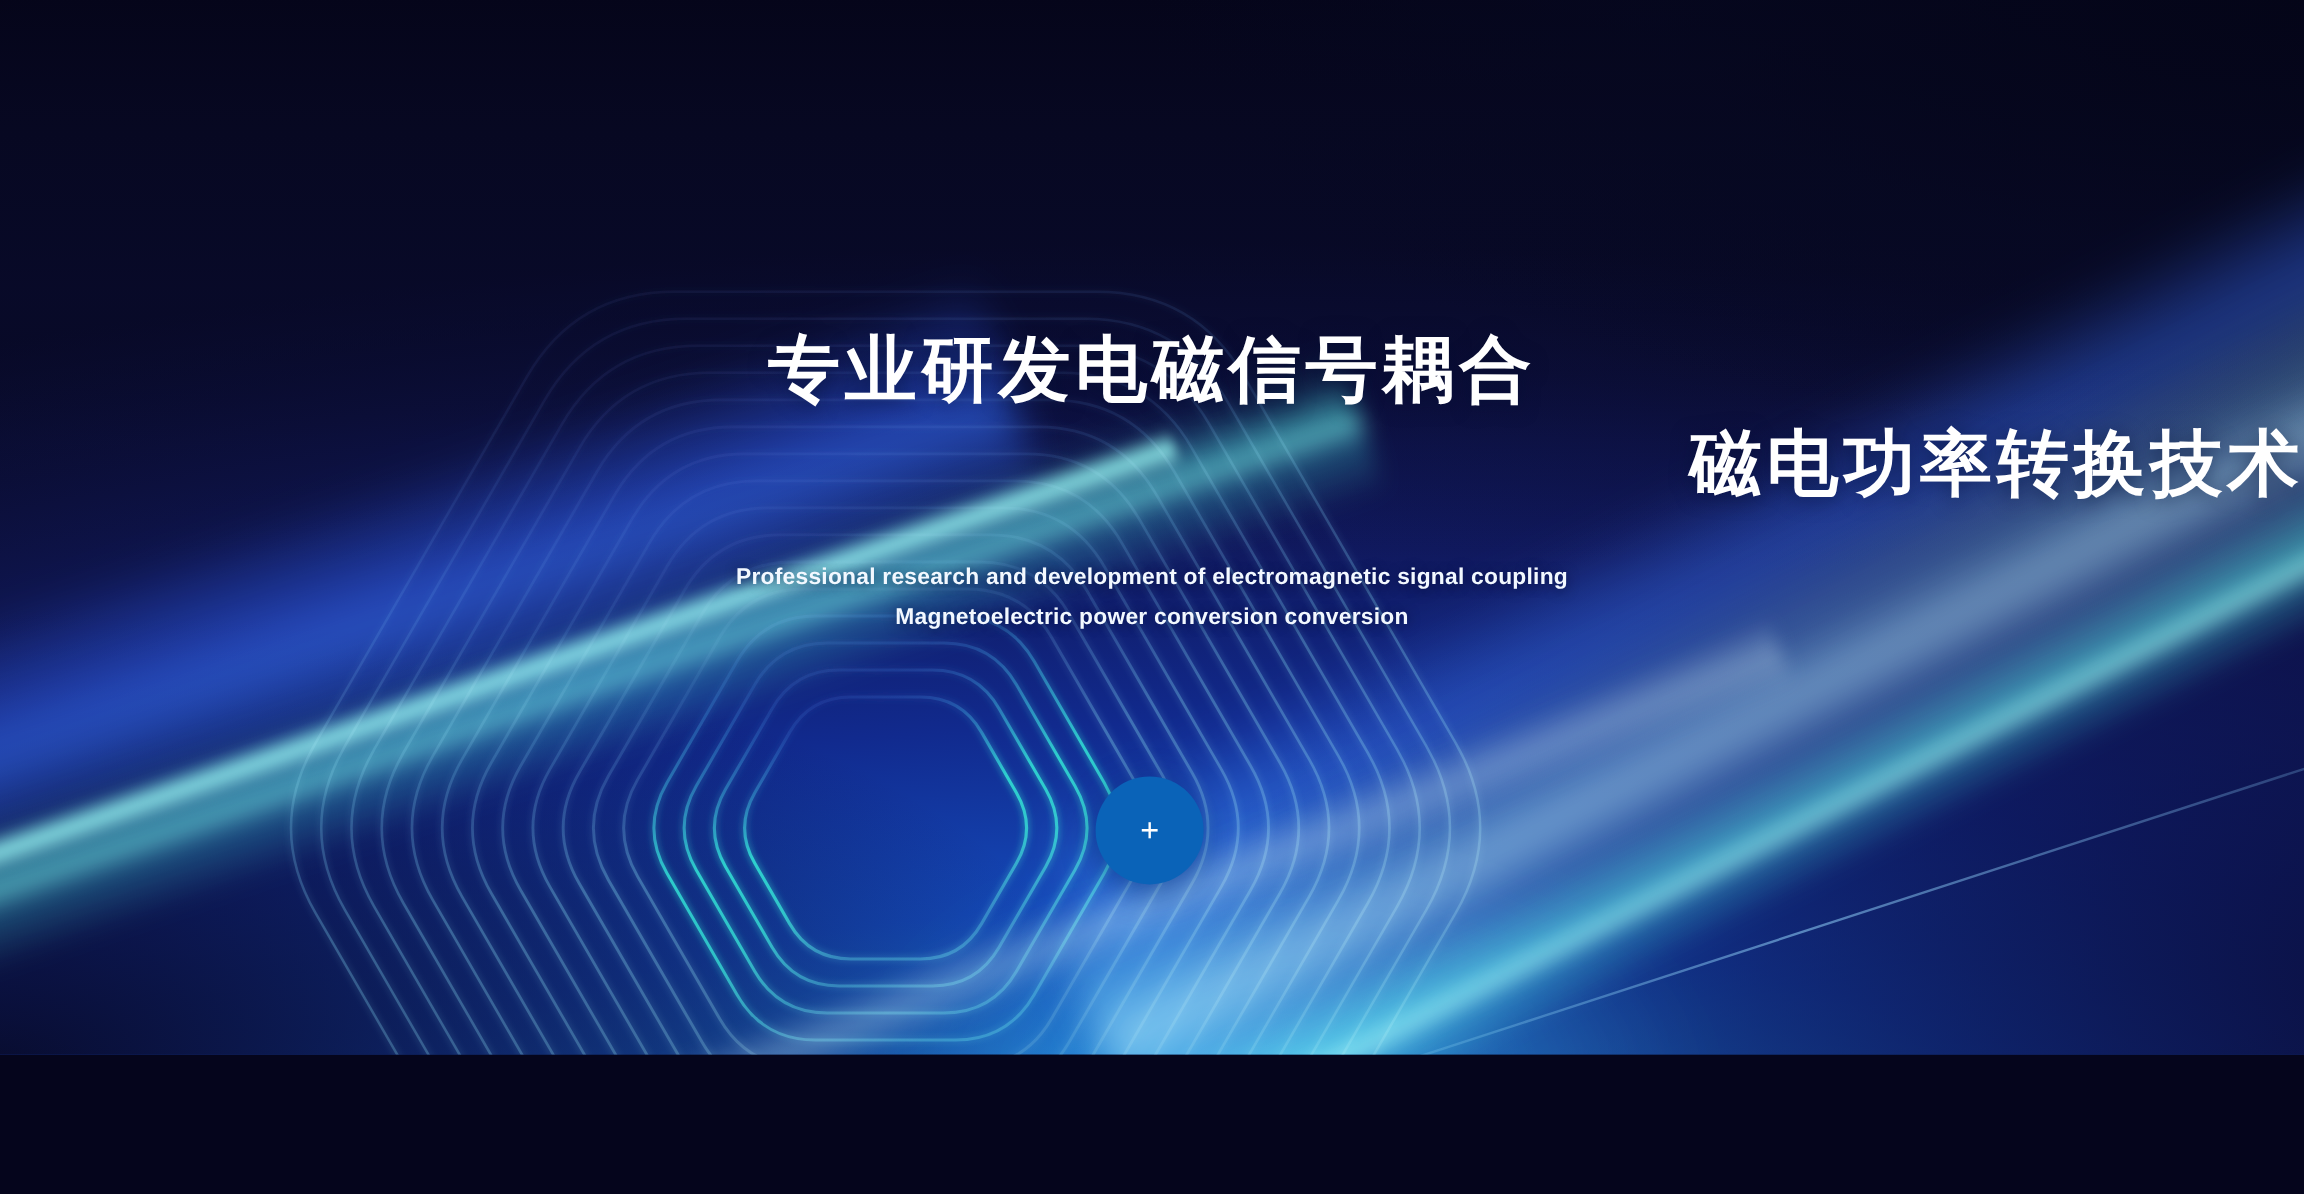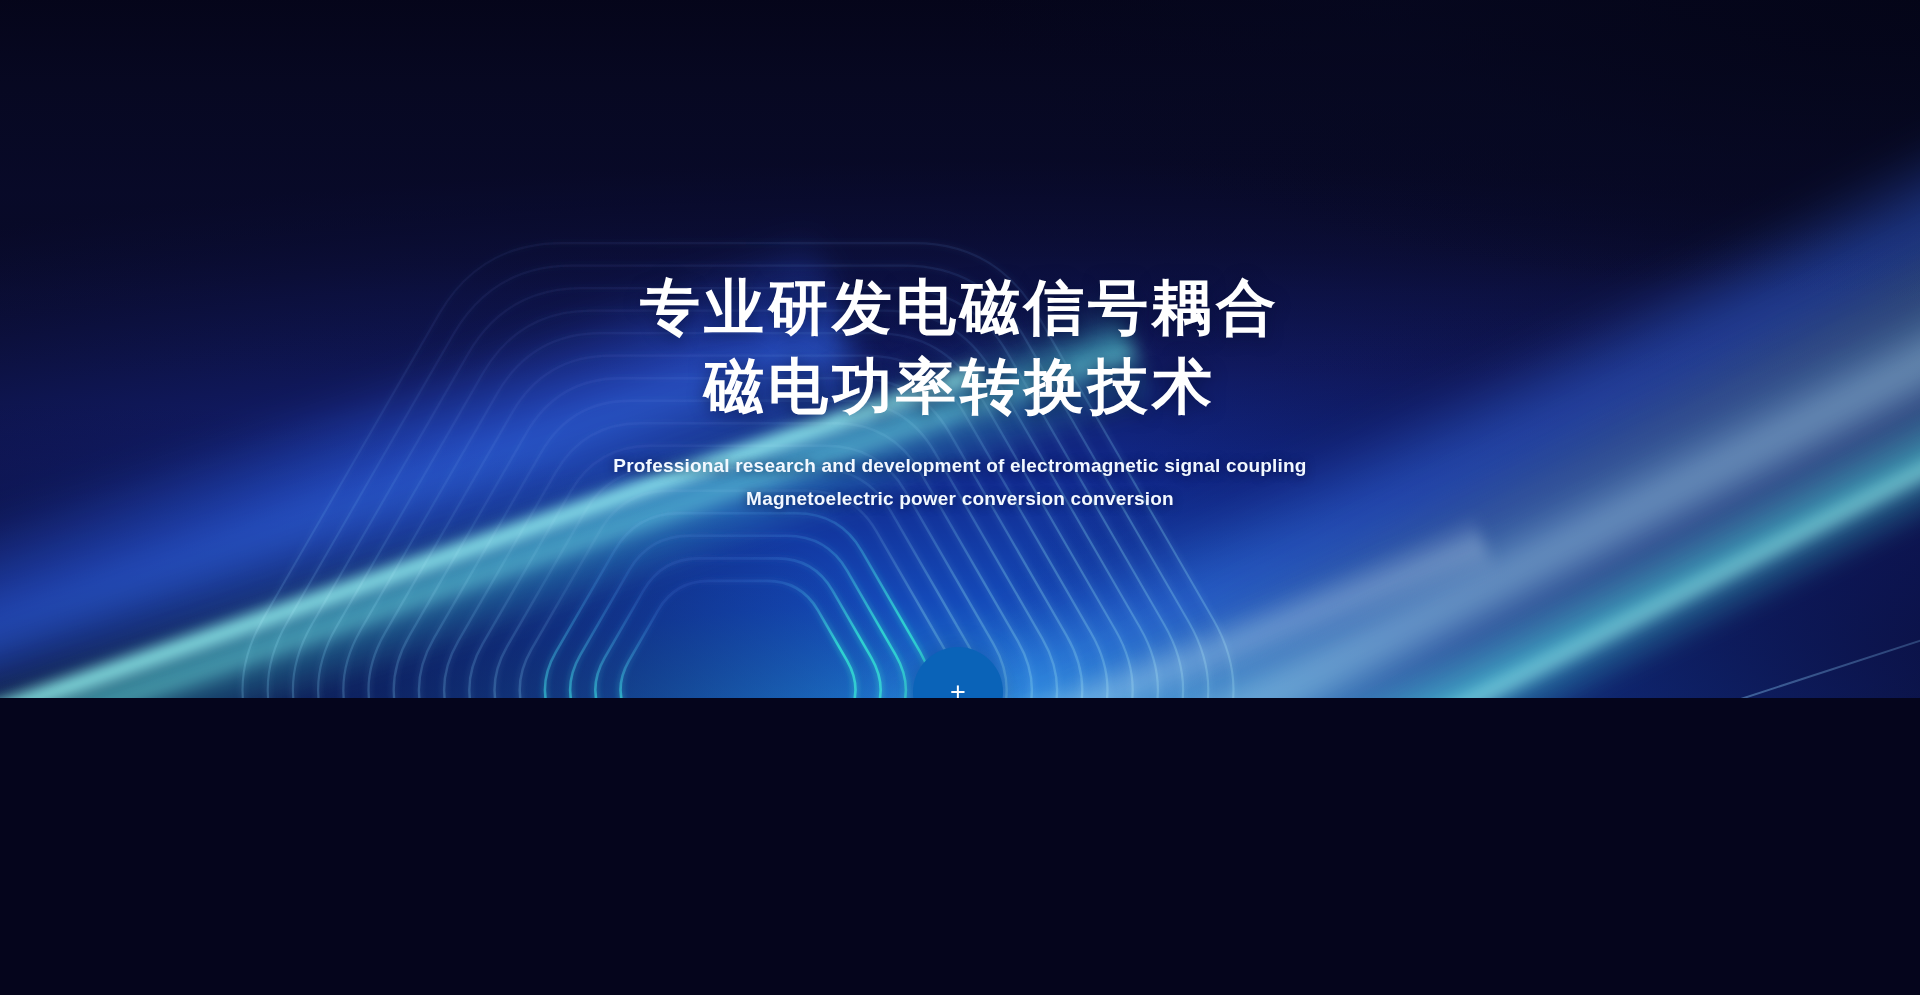--- a/index.html
+++ b/index.html
@@ -7,21 +7,21 @@
     padding: 0;
     background: #05051c;
   }
   body {
     font-family: "Liberation Sans", sans-serif;
   }
 
   #hero-banner {
     position: relative;
     width: 1920px;
-    height: 698px;
+    height: 879px;
     overflow: hidden;
     background: #0b0c2c;
   }
 
   
   .bg-base {
     position: absolute;
     inset: 0;
     background:
       radial-gradient(120% 95% at 52% 118%, #2aa8e0 0%, #1f7fd4 16%, #1449b8 34%, #112a8e 52%, #10195e 70%, #0b0e35 88%, #07081f 100%);
@@ -196,30 +196,31 @@
   .hero-title-line {
     color: #ffffff;
     font-size: 60px;
     font-weight: 700;
     letter-spacing: 4px;
     line-height: 1.32;
     text-shadow: 0 2px 16px rgba(4,12,50,0.55);
   }
   .hero-title-line.indent {
     letter-spacing: 4px;
+    text-align: right;
   }
   .hero-sub-line {
     color: #f2f8ff;
     font-size: 19px;
     font-weight: 700;
     letter-spacing: 0.2px;
     line-height: 1.70;
     text-shadow: 0 1px 10px rgba(4,12,50,0.6);
   }
-  .hero-sub-wrap { margin-top: 24px; }
+  .hero-sub-wrap { margin-top: 40px; }
 
   
   .plus-button {
     position: absolute;
     left: 913px;
     top: 647px;
     width: 90px;
     height: 90px;
     border-radius: 50%;
     background: #0a63b8;

